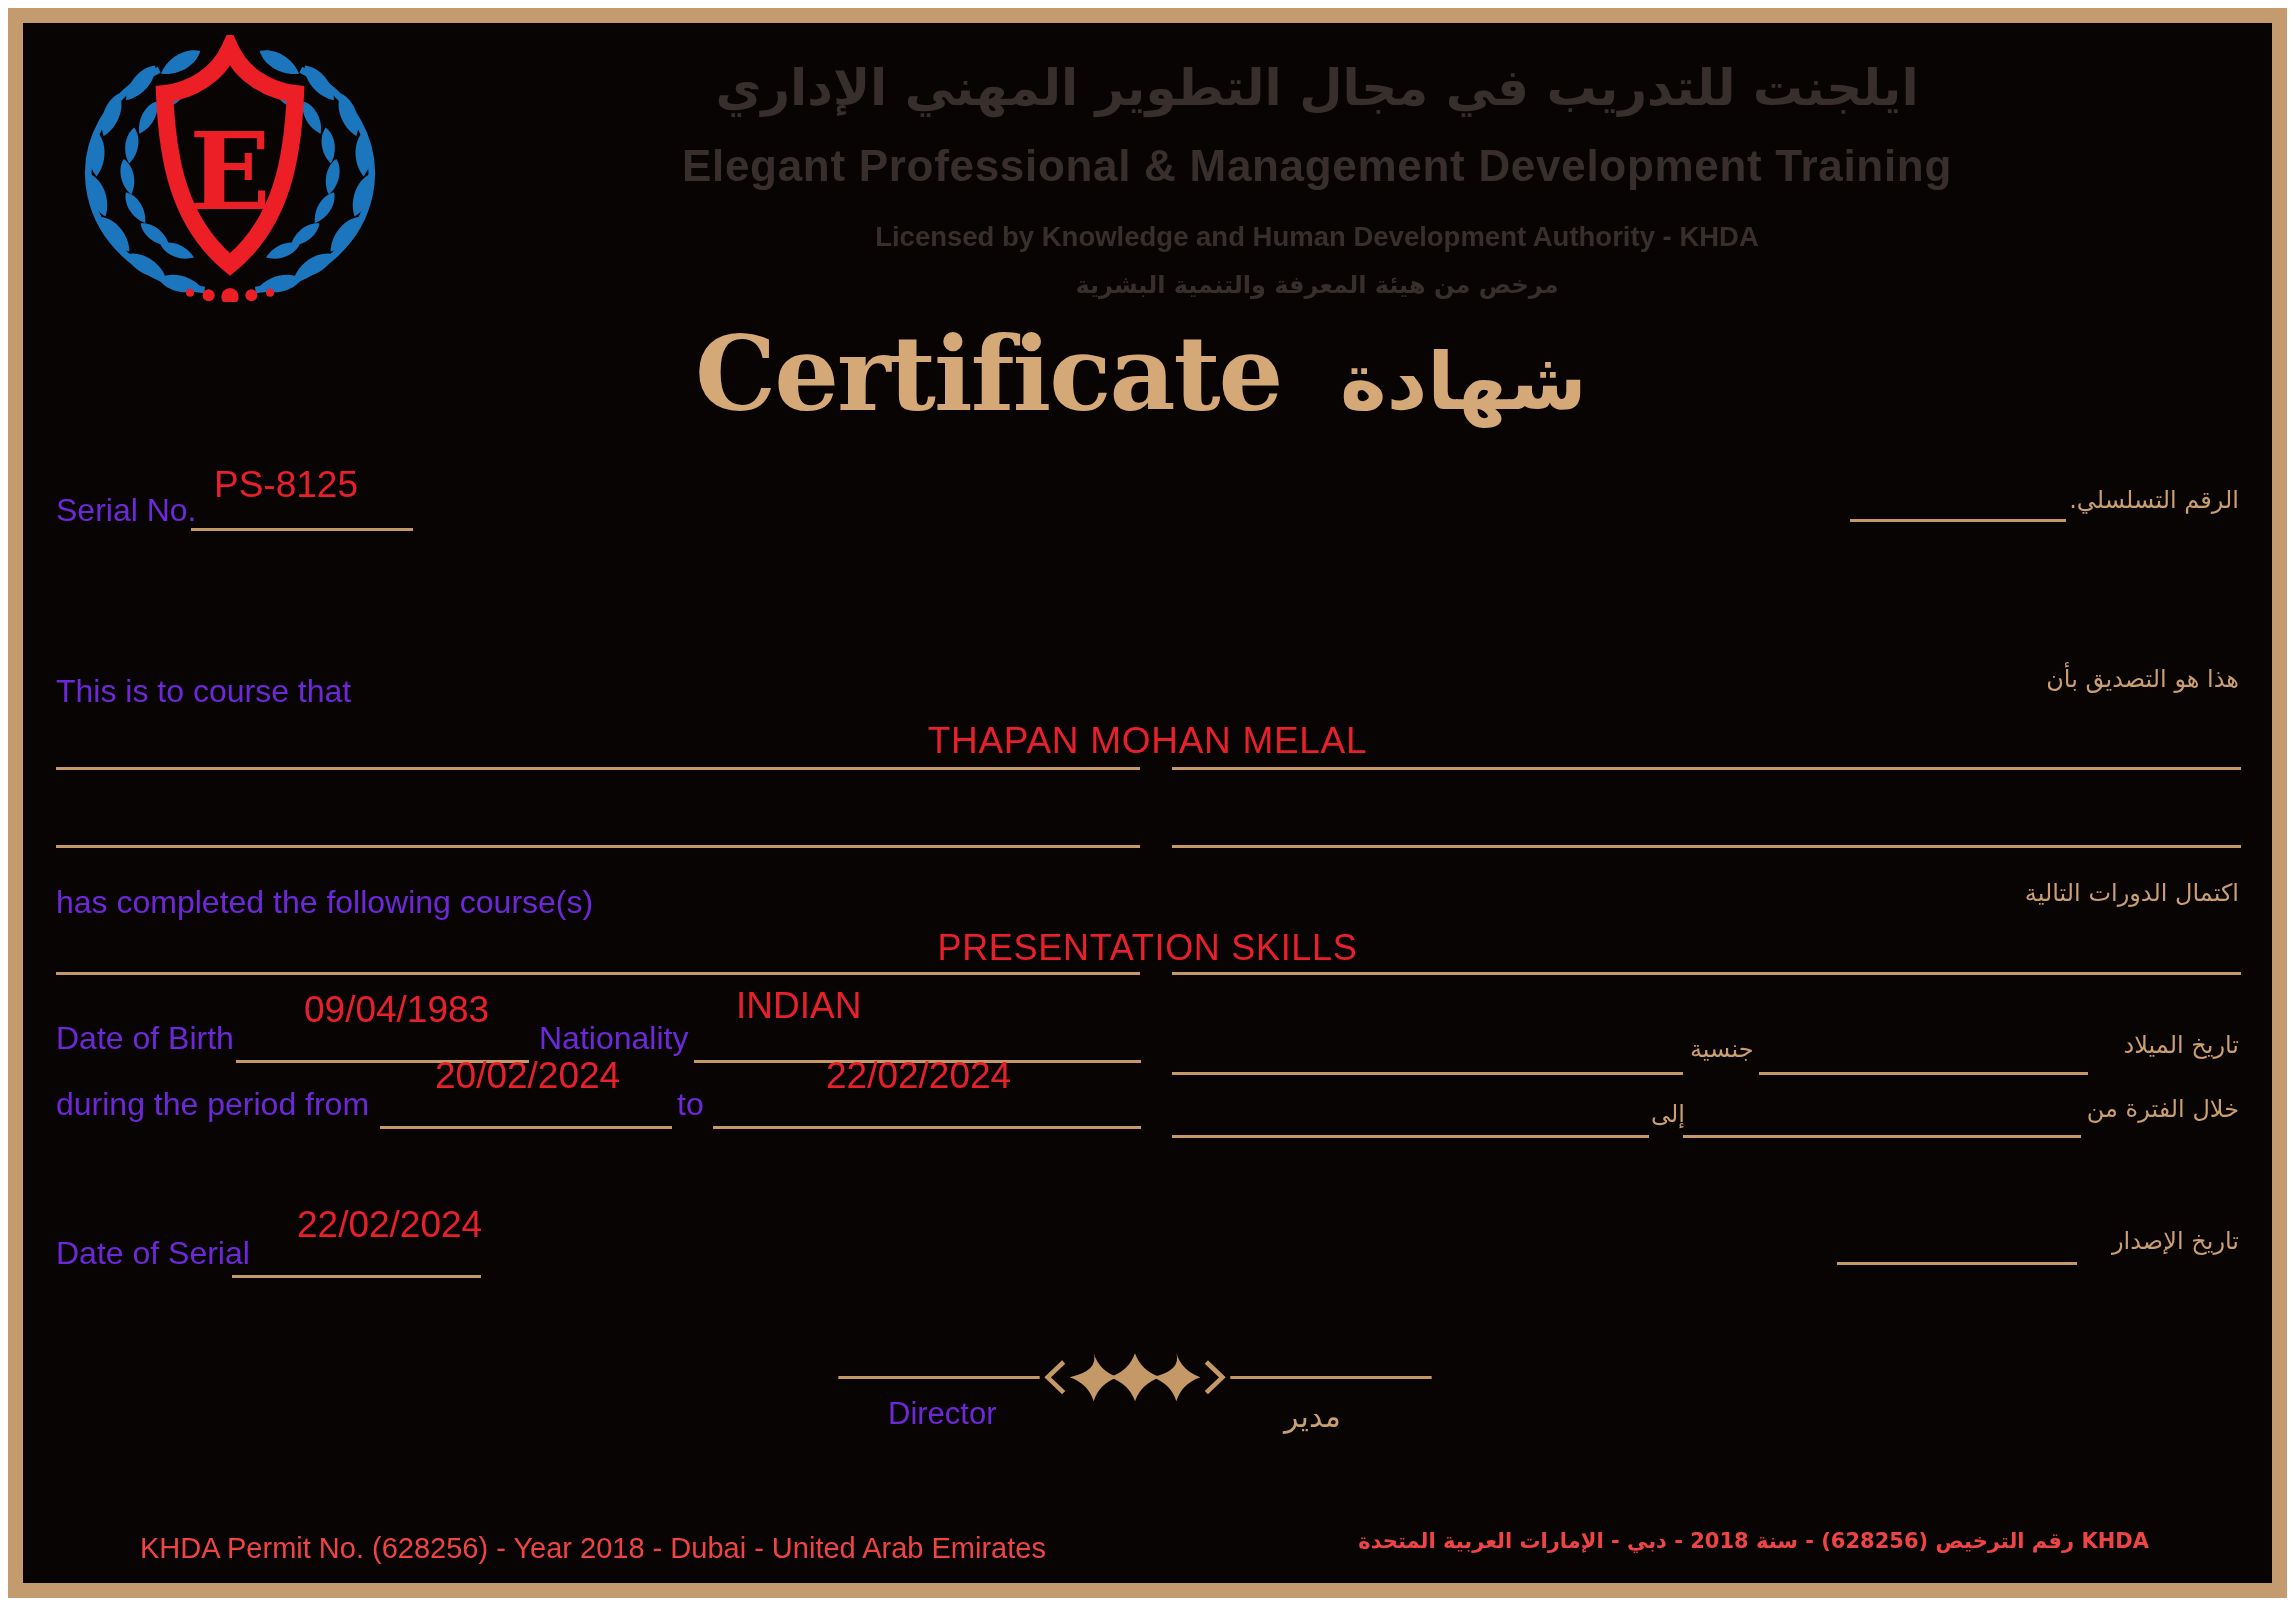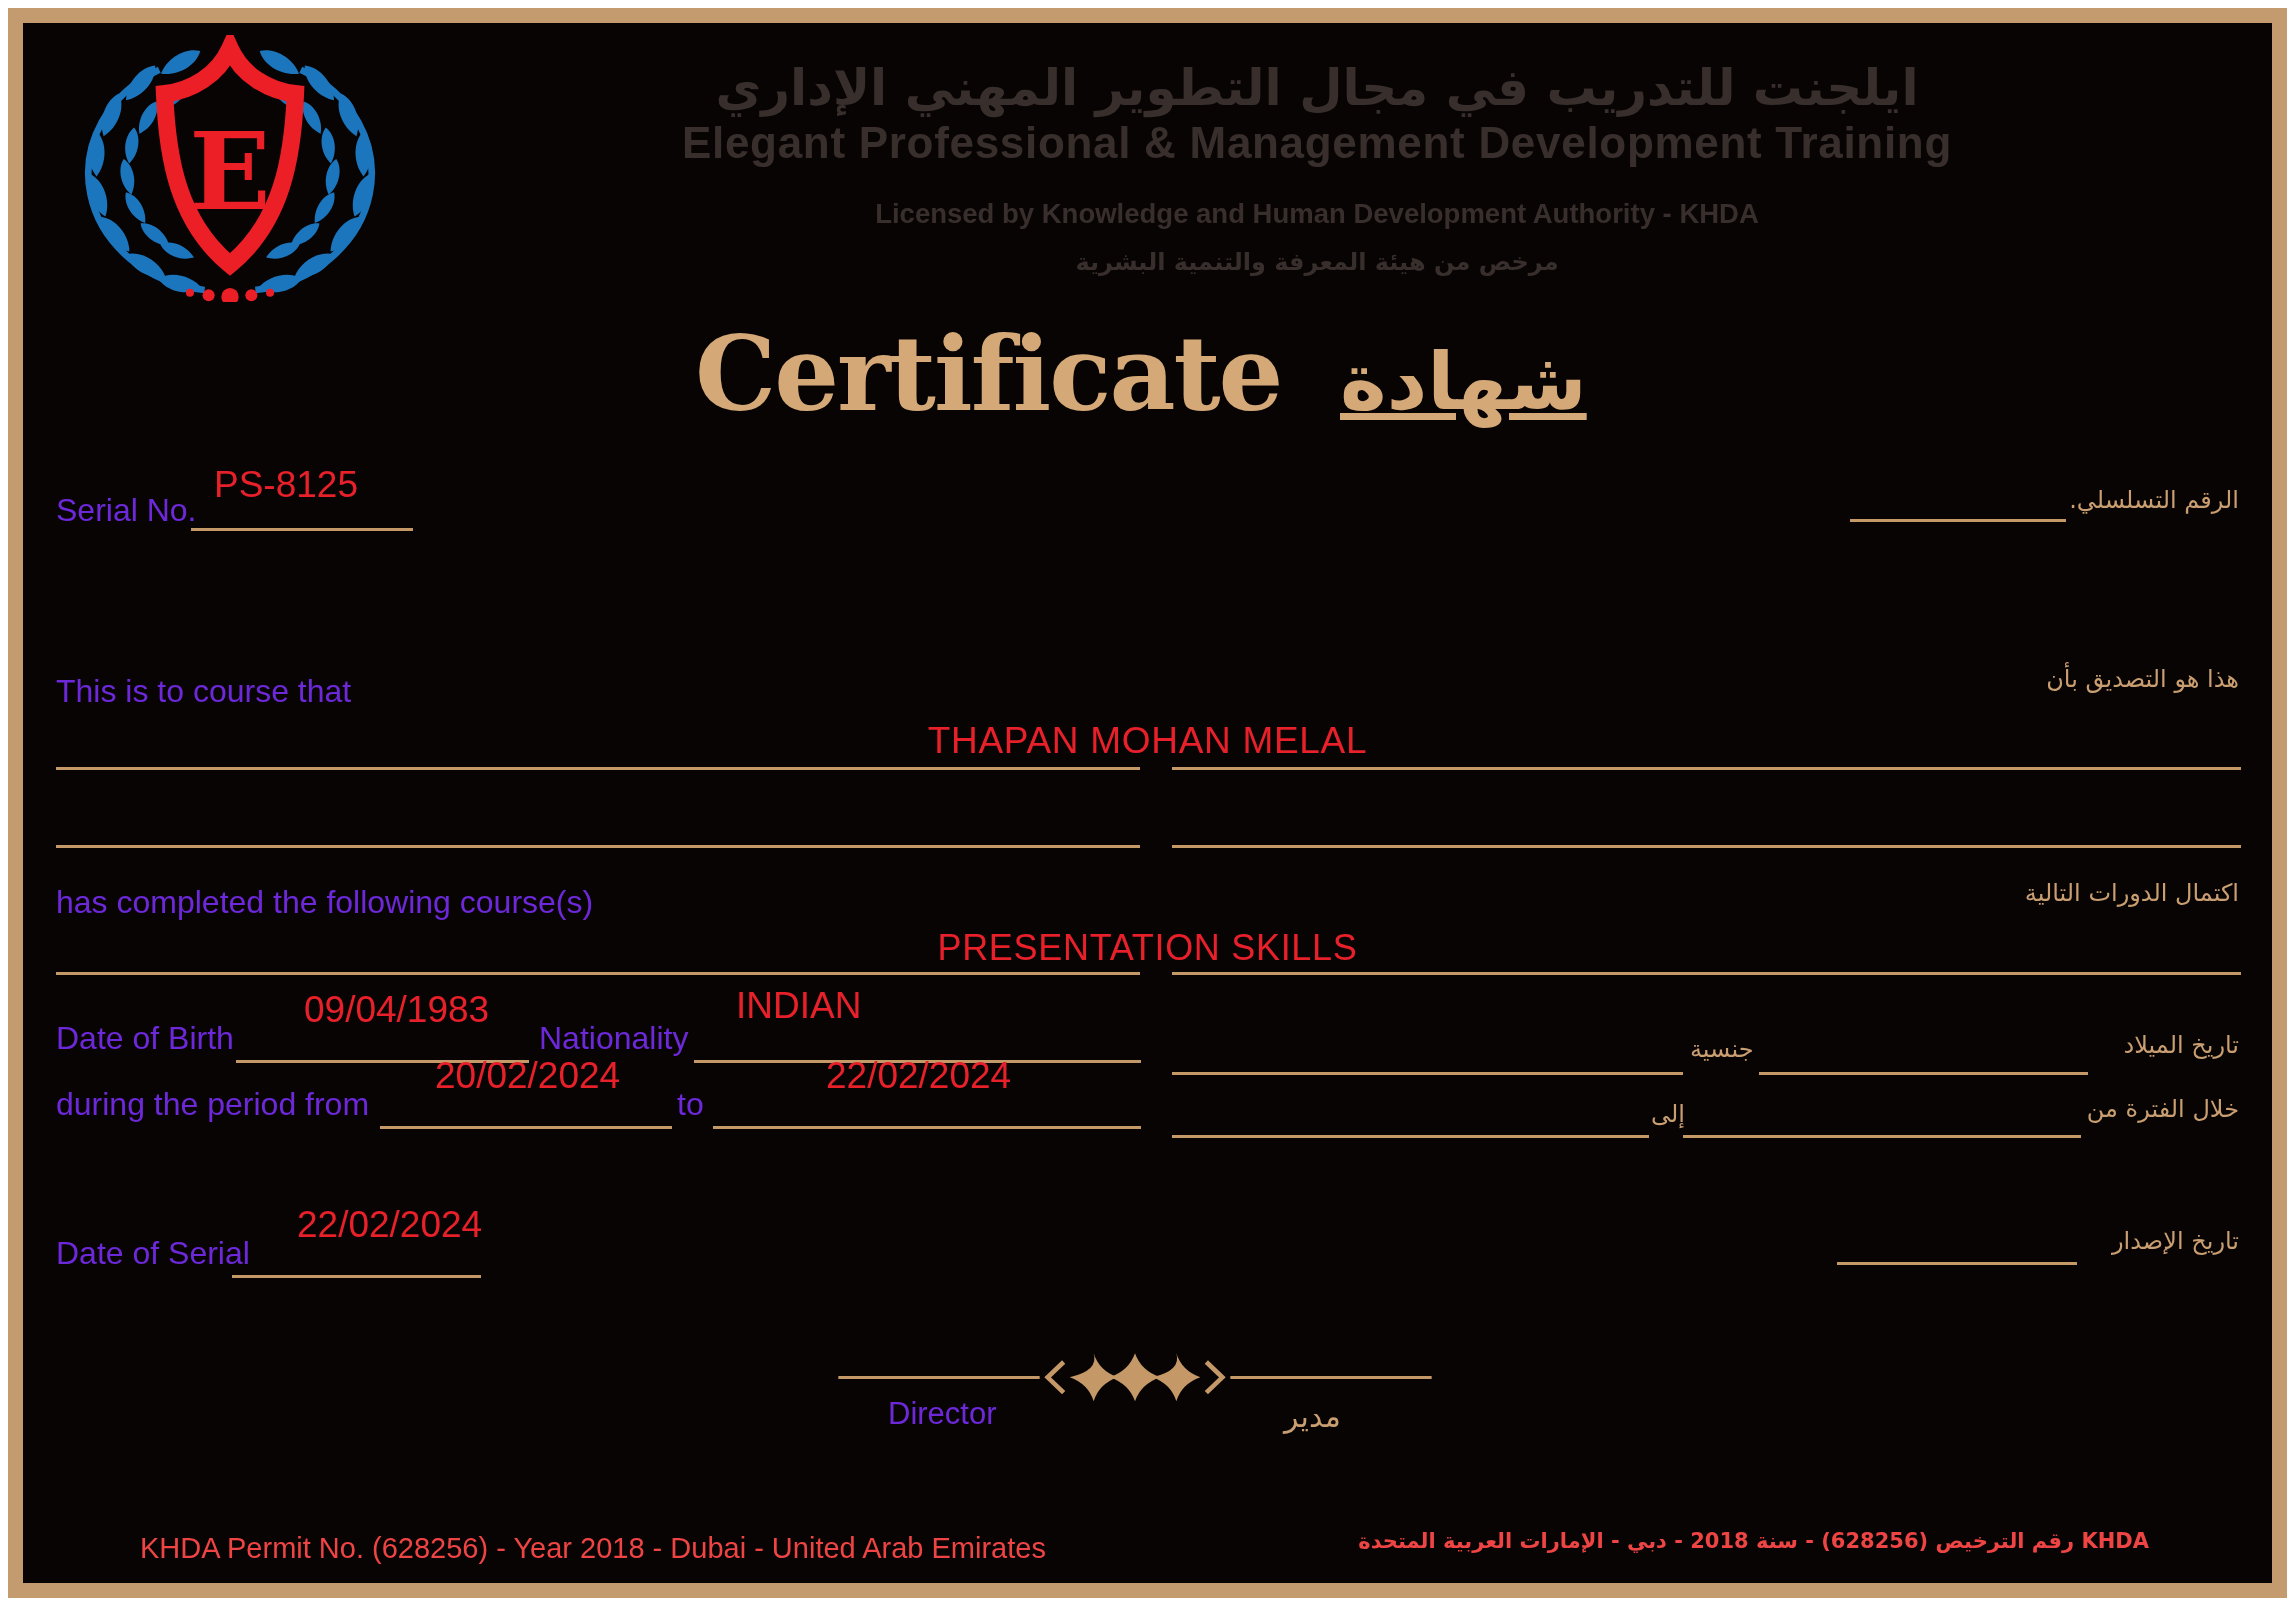--- a/index.html
+++ b/index.html
@@ -6,25 +6,25 @@
   .page{position:relative;width:2295px;height:1606px;background:#ffffff;overflow:hidden;
         font-family:"Liberation Sans",sans-serif;}
   .frame{position:absolute;inset:8px;background:#080404;border:15px solid #C49B6E;box-sizing:border-box;z-index:0;}
   .el{position:absolute;z-index:2;white-space:nowrap;}
   .lbl{color:#6d28d9;font-size:32px;letter-spacing:0px;}
   .val{color:#E7202A;font-size:37px;}
   .gline{position:absolute;z-index:2;height:3.4px;background:#C49867;}
   .ar{font-family:"DejaVu Sans",sans-serif;color:#C99E71;font-size:24px;}
   .hdr{position:absolute;left:417px;top:59px;width:1800px;text-align:center;z-index:2;}
   .hdr .h-ar{font-family:"DejaVu Sans",sans-serif;font-weight:bold;font-size:50px;color:#382F2D;}
-  .hdr .h-en{font-weight:bold;font-size:44px;color:#382F2D;margin-top:1px;letter-spacing:0.7px;}
+  .hdr .h-en{font-weight:bold;font-size:44px;color:#382F2D;margin-top:24px;letter-spacing:0.7px;}
   .hdr .h-lic{font-weight:bold;font-size:27.5px;color:#382F2D;margin-top:30px;}
   .hdr .h-lic-ar{font-family:"DejaVu Sans",sans-serif;font-weight:bold;font-size:24px;color:#382F2D;margin-top:17.5px;letter-spacing:2.7px;}
   .cert-title{font-family:"DejaVu Serif",serif;font-weight:bold;font-size:102px;color:#D4A877;letter-spacing:-2px;}
-  .cert-title-ar{font-family:"DejaVu Sans",sans-serif;font-weight:bold;font-size:79px;color:#D4A877;text-decoration:underline;}
+  .cert-title-ar{font-family:"DejaVu Sans",sans-serif;font-weight:bold;font-size:79px;color:#D4A877;}
   .center-val{left:0;right:0;text-align:center;}
   .name-val{font-size:37px;letter-spacing:0.7px;}
   .course-val{font-size:36px;letter-spacing:0.7px;}
   .ftr{font-size:29px;color:#ef4444;}
 </style>
 </head>
 <body>
 
 <div class="page">
 

